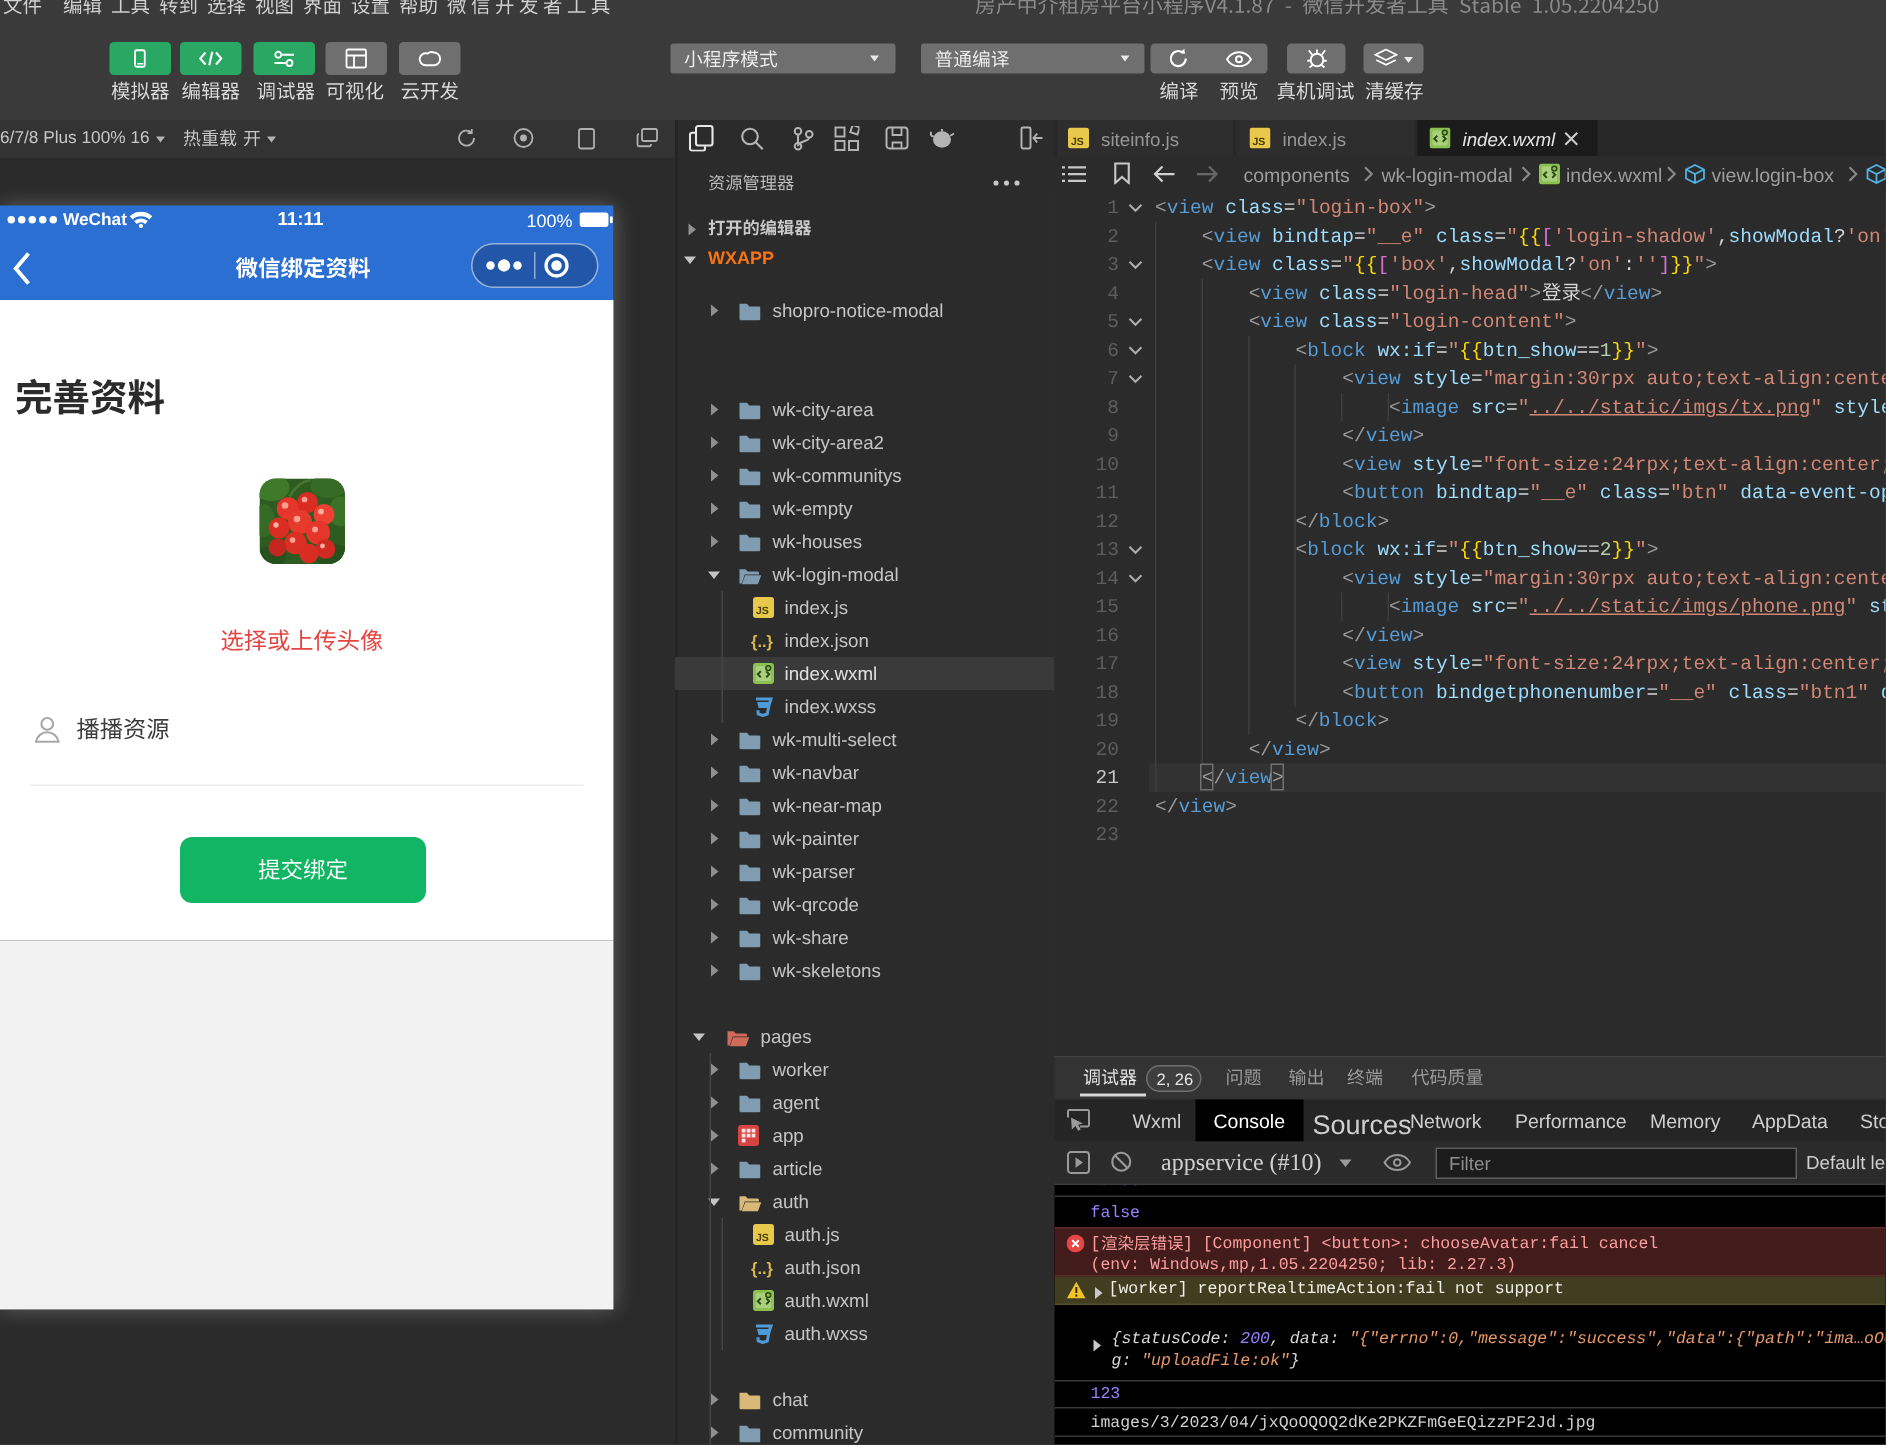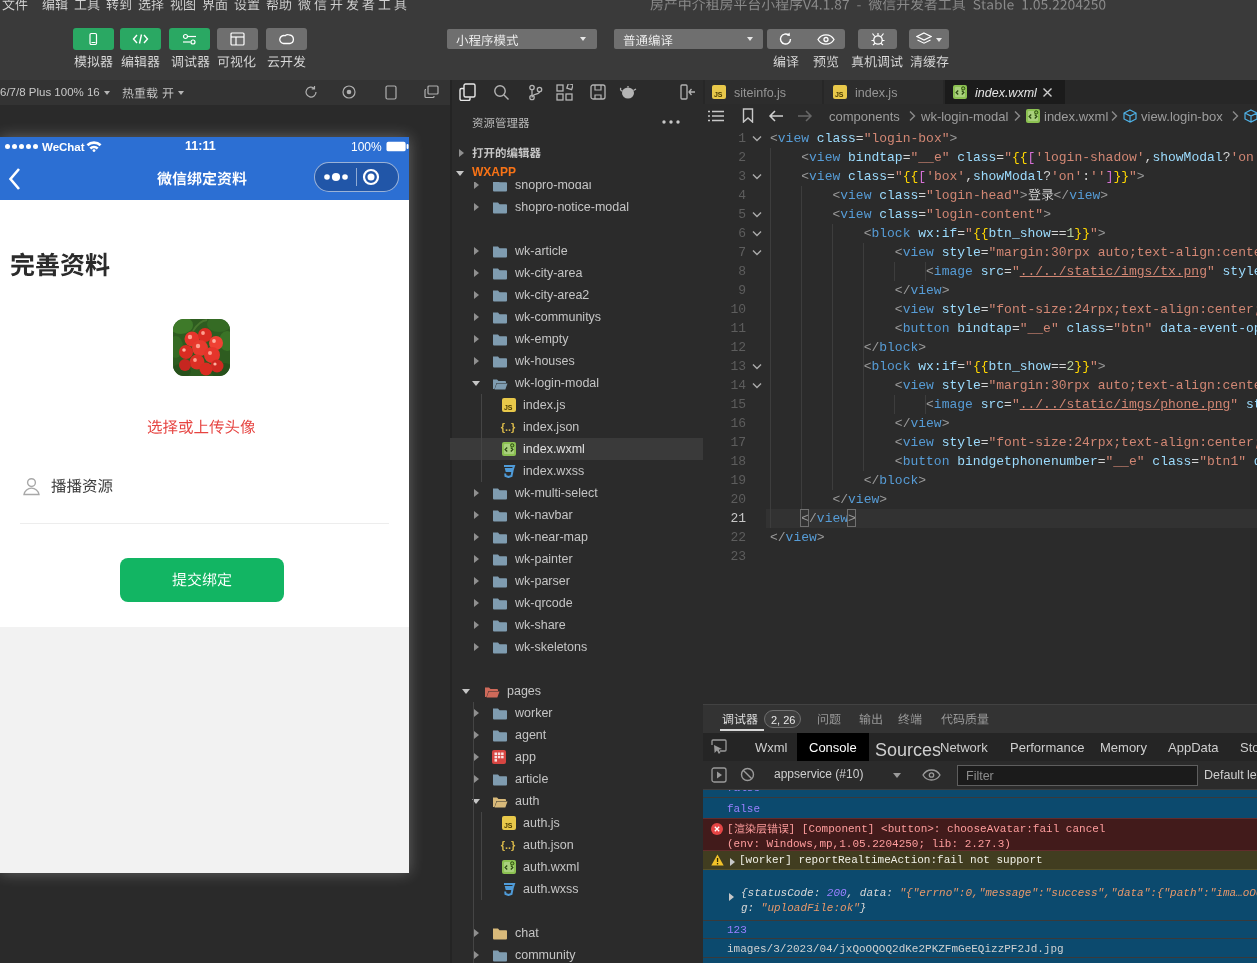--- a/index.html
+++ b/index.html
@@ -396,40 +396,26 @@
       <path transform="translate(0,880) scale(1,-1)" d="M173 850V659H44V546H173V373L33 342L66 222L173 250V49C173 35 168 30 154 30C141 30 98 30 59 32C74 0 90 -50 94 -81C166 -81 214 -78 249 -59C284 -41 295 -10 295 48V282L424 317L409 431L295 403V546H408V659H295V850ZM424 774V654H679V69C679 50 671 44 651 44C630 44 555 43 493 47C512 13 535 -47 541 -84C635 -84 701 -81 747 -60C793 -39 808 -3 808 67V654H969V774Z"></path>
       <path transform="translate(1000,880) scale(1,-1)" d="M625 678V433H396V462V678ZM46 433V318H262C243 200 189 84 43 -4C73 -24 119 -67 140 -94C314 16 371 167 389 318H625V-90H751V318H957V433H751V678H928V792H79V678H272V463V433Z"></path>
       <path transform="translate(2000,880) scale(1,-1)" d="M536 406C585 333 647 234 675 173L777 235C746 294 679 390 630 459ZM585 849C556 730 508 609 450 523V687H295C312 729 330 781 346 831L216 850C212 802 200 737 187 687H73V-60H182V14H450V484C477 467 511 442 528 426C559 469 589 524 616 585H831C821 231 808 80 777 48C765 34 754 31 734 31C708 31 648 31 584 37C605 4 621 -47 623 -80C682 -82 743 -83 781 -78C822 -71 850 -60 877 -22C919 31 930 191 943 641C944 655 944 695 944 695H661C676 737 690 780 701 822ZM182 583H342V420H182ZM182 119V316H342V119Z"></path>
       <path transform="translate(3000,880) scale(1,-1)" d="M59 413C74 421 97 427 174 437C145 388 119 351 106 334C77 297 56 273 32 268C44 240 62 190 67 169C89 184 127 197 341 249C337 272 334 315 335 345L211 319C272 403 330 500 376 594L284 649C269 612 251 575 232 539L161 534C213 617 263 718 298 815L186 854C157 736 97 609 78 577C58 544 43 522 23 517C36 488 53 435 59 413ZM590 825C600 802 612 774 621 748H403V530C403 408 397 239 346 96L324 187C215 142 102 96 27 70L55 -39L345 92C332 56 316 22 297 -9C321 -20 369 -56 387 -76C440 9 471 119 489 229V-80H580V130H626V-60H699V130H740V-58H812V130H854V14C854 6 852 4 846 4C841 4 828 4 813 4C824 -18 835 -55 837 -81C871 -81 896 -79 918 -64C940 -49 944 -25 944 12V424H509L511 483H928V748H753C742 781 723 825 706 858ZM626 328V221H580V328ZM699 328H740V221H699ZM812 328H854V221H812ZM511 651H817V579H511Z"></path>
       <path transform="translate(4000,880) scale(1,-1)" d="M573 736H784V674H573ZM464 820V589H900V820ZM73 310C81 319 118 325 149 325H229V213C153 202 83 192 28 185L52 70L229 102V-87H339V122L421 138L415 241L339 230V325H401V433H339V574H229V433H172C197 492 221 558 242 628H415V741H273C280 770 286 800 292 829L177 850C172 814 166 777 158 741H38V628H131C114 563 97 512 89 491C71 446 58 418 37 412C49 384 67 331 73 310ZM779 451V396H579V451ZM395 98 413 -7 779 24V-89H890V34L965 41L966 139L890 133V451H956V549H414V451H469V102ZM779 312V259H579V312ZM779 175V124L579 110V175Z"></path>
       <path transform="translate(5000,880) scale(1,-1)" d="M227 708H338V618H227ZM648 708H769V618H648ZM606 482C638 469 676 450 707 431H484C500 456 514 482 527 508L452 522V809H120V517H401C387 488 369 459 348 431H45V327H243C184 280 110 239 20 206C42 185 72 140 84 112L120 128V-90H230V-66H337V-84H452V227H292C334 258 371 292 404 327H571C602 291 639 257 679 227H541V-90H651V-66H769V-84H885V117L911 108C928 137 961 182 987 204C889 229 794 273 722 327H956V431H785L816 462C794 480 759 500 722 517H884V809H540V517H642ZM230 37V124H337V37ZM651 37V124H769V37Z"></path>
     </svg></div>
 <div class="a tarr arr-d" style="left:456px;top:171px"></div>
 <div class="a" style="left:472px;top:165px;font-size:12px;color:#f97316;white-space:nowrap;font-weight:bold">WXAPP</div>
 <div class="a" style="left:450px;top:182px;width:253px;height:781px;overflow:hidden">
-<div style="position:absolute;left:0;top:-8px;width:253px;height:22px">
-      <div class="tarr arr-r" style="left:24px"></div>
-      <svg class="a" style="left:42px;top:5px" width="15" height="13" viewBox="0 0 15 13">
-        <path d="M1 1.5h5l1.5 1.8H14a1 1 0 0 1 1 1.2v7a1 1 0 0 1-1 1H2a1 1 0 0 1-1-1z" fill="#7f9cb0"></path>
-      </svg>
-      <div class="lbl" style="left:65px;color:#c5c5c5">shopro-modal</div>
-    </div>
 <div style="position:absolute;left:0;top:14px;width:253px;height:22px">
       <div class="tarr arr-r" style="left:24px"></div>
       <svg class="a" style="left:42px;top:5px" width="15" height="13" viewBox="0 0 15 13">
         <path d="M1 1.5h5l1.5 1.8H14a1 1 0 0 1 1 1.2v7a1 1 0 0 1-1 1H2a1 1 0 0 1-1-1z" fill="#7f9cb0"></path>
       </svg>
       <div class="lbl" style="left:65px;color:#c5c5c5">shopro-notice-modal</div>
-    </div>
-<div style="position:absolute;left:0;top:58px;width:253px;height:22px">
-      <div class="tarr arr-r" style="left:24px"></div>
-      <svg class="a" style="left:42px;top:5px" width="15" height="13" viewBox="0 0 15 13">
-        <path d="M1 1.5h5l1.5 1.8H14a1 1 0 0 1 1 1.2v7a1 1 0 0 1-1 1H2a1 1 0 0 1-1-1z" fill="#7f9cb0"></path>
-      </svg>
-      <div class="lbl" style="left:65px;color:#c5c5c5">wk-article</div>
     </div>
 <div style="position:absolute;left:0;top:80px;width:253px;height:22px">
       <div class="tarr arr-r" style="left:24px"></div>
       <svg class="a" style="left:42px;top:5px" width="15" height="13" viewBox="0 0 15 13">
         <path d="M1 1.5h5l1.5 1.8H14a1 1 0 0 1 1 1.2v7a1 1 0 0 1-1 1H2a1 1 0 0 1-1-1z" fill="#7f9cb0"></path>
       </svg>
       <div class="lbl" style="left:65px;color:#c5c5c5">wk-city-area</div>
     </div>
 <div style="position:absolute;left:0;top:102px;width:253px;height:22px">
       <div class="tarr arr-r" style="left:24px"></div>
@@ -847,30 +833,30 @@
 <div class="a" style="left:703px;top:761px;width:554px;height:29px;background:#2b2b2b;"></div>
 <div class="a" style="left:703px;top:789px;width:554px;height:1px;background:#3d3d3d;"></div>
 <svg class="a" style="left:711px;top:767px" width="16" height="16" viewBox="0 0 16 16">
     <rect x="1" y="1" width="14" height="14" rx="2" fill="none" stroke="#9a9a9a" stroke-width="1.3"></rect>
     <path d="M6 4.5L11 8L6 11.5z" fill="#9a9a9a"></path>
   </svg>
 <svg class="a" style="left:740px;top:767px" width="15" height="15" viewBox="0 0 15 15">
     <circle cx="7.5" cy="7.5" r="6" fill="none" stroke="#9a9a9a" stroke-width="1.4"></circle>
     <line x1="3.2" y1="3.2" x2="11.8" y2="11.8" stroke="#9a9a9a" stroke-width="1.4"></line>
   </svg>
-<div class="a" style="left:774px;top:767px;font-size:12px;color:#cfcfcf;white-space:nowrap;">appservice (#10)</div>
+<div class="a" style="left:774px;top:767px;font-size:16px;color:#cfcfcf;white-space:nowrap;font-family:Liberation Serif, serif;">appservice (#10)</div>
 <div class="a" style="left:893px;top:773px;border-top:5px solid #9a9a9a;border-left:4px solid transparent;border-right:4px solid transparent"></div>
 <svg class="a" style="left:922px;top:769px" width="19" height="12" viewBox="0 0 19 12">
     <path d="M1 6C3.2 2.2 6.2 1 9.5 1s6.3 1.2 8.5 5c-2.2 3.8-5.2 5-8.5 5S3.2 9.8 1 6z" fill="none" stroke="#9a9a9a" stroke-width="1.3"></path>
     <circle cx="9.5" cy="6" r="2.2" fill="none" stroke="#9a9a9a" stroke-width="1.3"></circle>
   </svg>
 <div class="a" style="left:957px;top:765px;width:241px;height:21px;background:#1b1b1b;border:1px solid #5e5e5e"></div>
 <div class="a" style="left:966px;top:769px;font-size:12.5px;color:#8d8d8d;white-space:nowrap;">Filter</div>
 <div class="a" style="left:1204px;top:768px;font-size:12.5px;color:#cfcfcf;white-space:nowrap;">Default lev</div>
-<div class="a" style="left:703px;top:790px;width:554px;height:173px;overflow:hidden;background:#0c4a6e">
+<div class="a" style="left:703px;top:790px;width:554px;height:173px;overflow:hidden;background:#000000">
 <div class="cm" style="left:24px;top:-8px;color:#9980ff">false</div>
 <div style="position:absolute;left:0;top:7px;width:554px;height:1px;background:#3a3a3a"></div>
 <div class="cm" style="left:24px;top:13px;color:#9980ff">false</div>
 <div style="position:absolute;left:0;top:28px;width:554px;height:33px;background:#421b1b;border-top:1px solid #622c2c;border-bottom:1px solid #622c2c"></div>
 <svg style="position:absolute;left:8px;top:33px" width="12" height="12" viewBox="0 0 12 12">
       <circle cx="6" cy="6" r="6" fill="#e54545"></circle>
       <path d="M3.8 3.8l4.4 4.4M8.2 3.8l-4.4 4.4" stroke="#fff" stroke-width="1.3"></path>
     </svg>
 <div class="cm" style="left:24px;top:33px;color:#ff9d9d">[<span style="display:inline-block;vertical-align:-2px"><svg class="" style="" width="55.0" height="11.0" viewBox="0 0 5000 1000" fill="#ff9d9d">
           <path transform="translate(0,880) scale(1,-1)" d="M405 584V521H840V584ZM293 12V-57H961V12ZM458 242H787V148H458ZM458 392H787V297H458ZM389 449V89H859V449ZM89 774C147 742 220 692 255 658L302 715C266 749 192 795 135 825ZM38 507C99 476 177 428 215 395L260 454C221 486 141 532 82 560ZM72 -16 138 -63C191 30 254 155 301 260L243 306C191 193 121 62 72 -16ZM565 829C579 798 590 760 597 728H317V559H387V663H866V559H938V728H679C673 762 658 807 641 843Z"></path>

